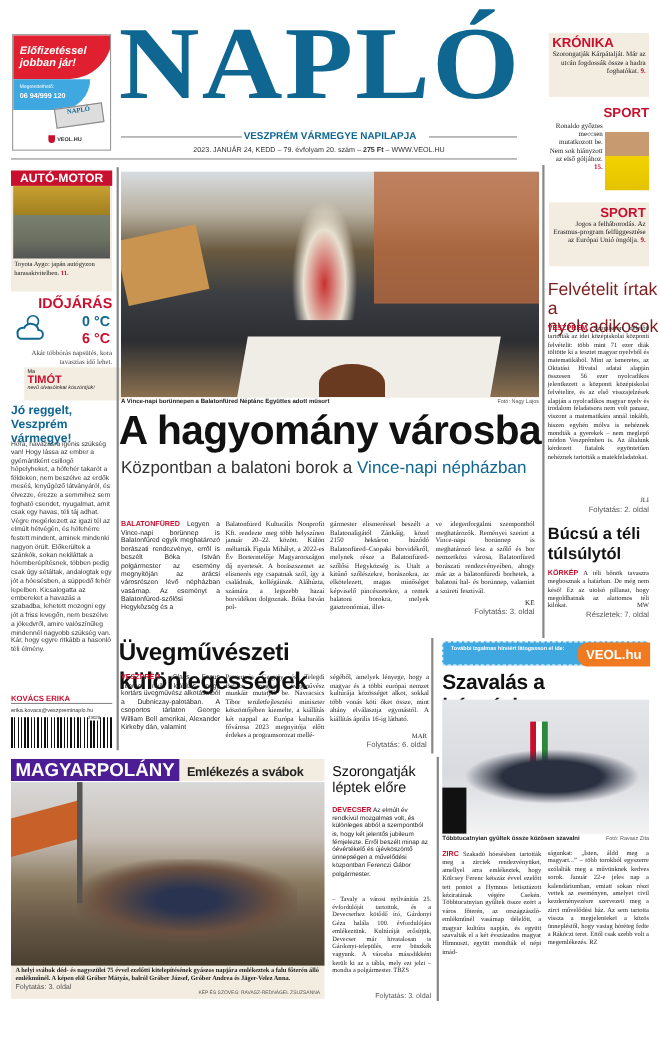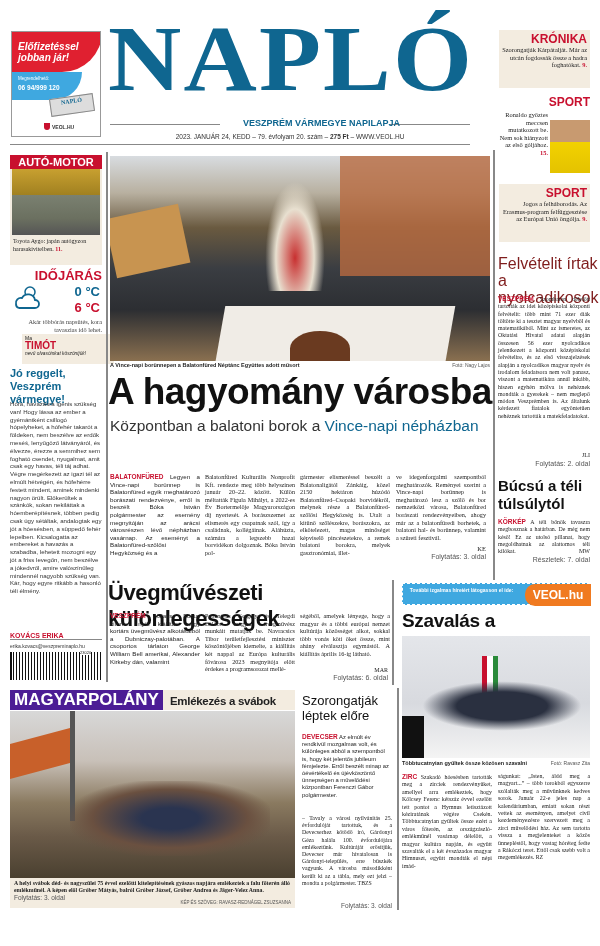--- a/index.html
+++ b/index.html
@@ -28,28 +28,28 @@
   <div class="abs sans" style="left:6px;top:44px;color:#fff;font-size:4.5px">Megrendelhető:</div>
   <div class="abs sans" style="left:6px;top:52px;color:#fff;font-weight:bold;font-size:6.5px">06 94/999 120</div>
   <div class="abs serif" style="left:38px;top:64px;width:44px;height:18px;background:#ddd;border:1px solid #888;transform:rotate(-8deg);font-size:6px;color:#0f6690;font-weight:bold;text-align:center;line-height:8px">NAPLÓ</div>
   <div class="abs sans" style="left:40px;top:92px;font-size:5px;font-weight:bold;color:#333">VEOL.HU</div>
   <div class="abs" style="left:32px;top:91px;width:6px;height:7px;background:#c8102e;border-radius:0 0 3px 3px"></div>
 </div>
 
 <div class="abs serif" style="left:112px;top:8px;width:358px;text-align:center;font-size:94px;font-weight:bold;color:#0f6690;letter-spacing:2px;line-height:100px;transform:scaleX(1.08)">NAPLÓ</div>
 <div class="hline" style="left:110px;top:124px;width:110px;background:#888"></div>
 <div class="hline" style="left:390px;top:124px;width:80px;background:#888"></div>
-<div class="abs sans" style="left:200px;top:118px;width:200px;text-align:right;font-size:9px;font-weight:bold;color:#0f6690">VESZPRÉM VÁRMEGYE NAPILAPJA</div>
+<div class="abs sans" style="left:200px;top:118px;width:200px;text-align:center;font-size:9px;font-weight:bold;color:#0f6690">VESZPRÉM VÁRMEGYE NAPILAPJA</div>
 <div class="abs sans" style="left:110px;top:133px;width:360px;text-align:center;font-size:6.5px;color:#333">
   <span>2023. JANUÁR 24, KEDD – 79. évfolyam 20. szám – </span><b>275 Ft</b><span> – WWW.VEOL.HU</span>
 </div>
 <div class="hline" style="left:10px;top:144px;width:460px;background:#888"></div>
 
 <div class="abs cream" style="left:499px;top:30px;width:91px;height:58px;padding:2px 3px">
-  <div class="sans red" style="font-size:12px;font-weight:bold;text-align:right">KRÓNIKA</div>
+  <div class="sans red" style="font-size:12px;font-weight:bold;">KRÓNIKA</div>
   <div class="serif" style="font-size:6.4px;line-height:7.5px;text-align:right"><span>Szorongatják Kárpátalját. Már az utcán fogdossák össze a hadra foghatókat.</span> <b class="red">9.</b></div>
 </div>
 <div class="abs" style="left:496px;top:95px;width:94px;height:82px">
   <div class="sans red" style="font-size:12px;font-weight:bold;text-align:right">SPORT</div>
   <div class="serif" style="position:absolute;left:0;top:16px;width:52px;font-size:6.4px;line-height:7.5px;text-align:right"><span>Ronaldo győztes meccsen mutatkozott be. Nem sok hiányzott az első gólјához.</span><br><b class="red">15.</b></div>
   <div style="position:absolute;left:54px;top:16px;width:40px;height:62px;background:linear-gradient(#fff 0,#fff 15%,#c89a70 15%,#c89a70 50%,#f2d200 50%,#e4c200 100%);border-radius:8px 8px 0 0"></div>
 </div>
 <div class="abs cream" style="left:499px;top:184px;width:91px;height:58px;padding:2px 3px">
   <div class="sans red" style="font-size:12px;font-weight:bold;text-align:right">SPORT</div>
   <div class="serif" style="font-size:6.4px;line-height:7.5px;text-align:right"><span>Jogos a felháborodás. Az Erasmus-program felfüggesztése az Európai Unió öngólja.</span> <b class="red">9.</b></div>

